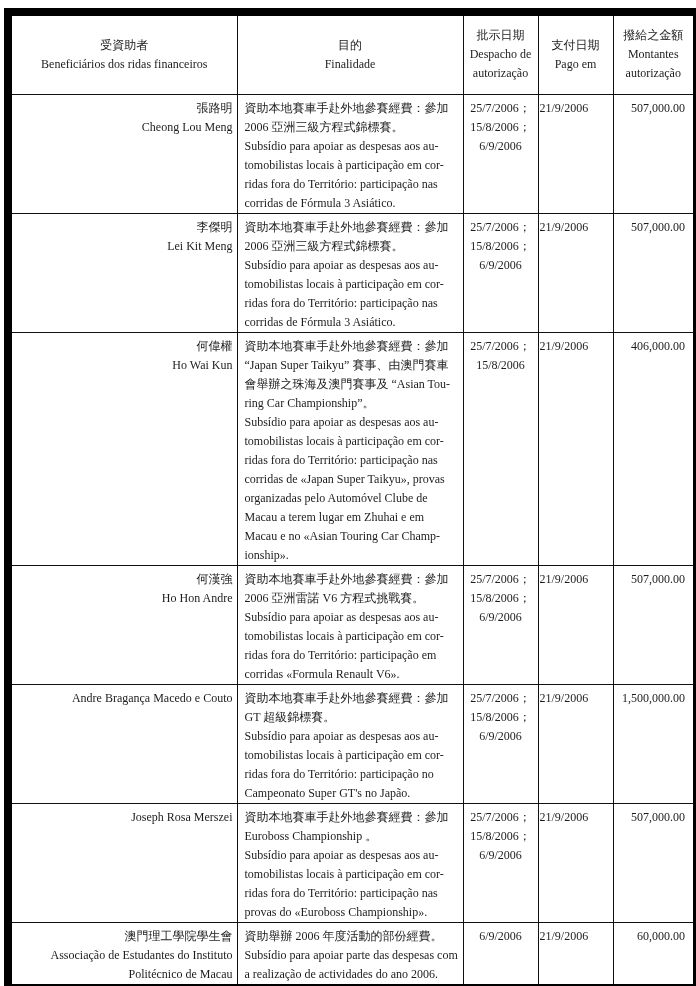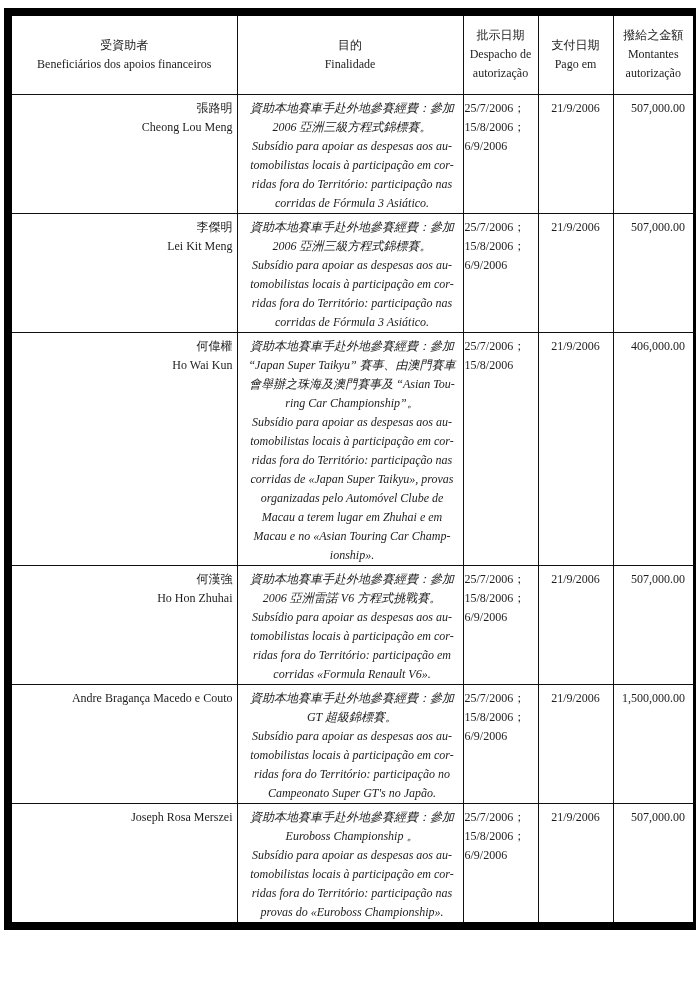--- a/index.html
+++ b/index.html
@@ -47,29 +47,29 @@
   
   table.subsidy td {
     vertical-align: top;
     white-space: pre-line;
   }
   td.c-beneficiary {
     text-align: right;
     padding: 4px 4px 0 7px;
   }
   td.c-purpose {
+    text-align: left;
+    padding: 4px 3px 0 7px;
+  }
+  td.c-auth {
     text-align: center;
-    padding: 4px 3px 0 7px;
-    font-style: italic;
-  }
-  td.c-auth {
     padding: 4px 1px 0 1px;
   }
   td.c-paid {
-    text-align: center;
+    text-align: left;
     padding: 4px 1px 0 1px;
   }
   td.c-amount {
     text-align: right;
     padding: 4px 8px 0 2px;
     margin-left: 16px;
   }
 </style>
 </head>
 <body>
@@ -80,21 +80,21 @@
       <col style="width:229px">
       <col style="width:226px">
       <col style="width:75px">
       <col style="width:75px">
       <col style="width:84px">
     </colgroup>
     <thead>
       <tr style="height:82px">
         <th>
           <span class="hdr-zh">受資助者</span>
-          <span class="hdr-pt">Beneficiários dos apoios financeiros</span>
+          <span class="hdr-pt">Beneficiários dos ridas financeiros</span>
         </th>
         <th>
           <span class="hdr-zh">目的</span>
           <span class="hdr-pt">Finalidade</span>
         </th>
         <th>
           <span class="hdr-zh">批示日期</span>
           <span class="hdr-pt">Despacho de autorização</span>
         </th>
         <th>
@@ -153,21 +153,21 @@
 Macau a terem lugar em Zhuhai e em
 Macau e no «Asian Touring Car Champ-
 ionship».</td>
         <td class="c-auth">25/7/2006；
 15/8/2006</td>
         <td class="c-paid">21/9/2006</td>
         <td class="c-amount">406,000.00</td>
       </tr>
       <tr style="height:119px">
         <td class="c-beneficiary">何漢強
-Ho Hon Zhuhai</td>
+Ho Hon Andre</td>
         <td class="c-purpose">資助本地賽車手赴外地參賽經費：參加
 2006 亞洲雷諾 V6 方程式挑戰賽。
 Subsídio para apoiar as despesas aos au-
 tomobilistas locais à participação em cor-
 ridas fora do Território: participação em
 corridas «Formula Renault V6».</td>
         <td class="c-auth">25/7/2006；
 15/8/2006；
 6/9/2006</td>
         <td class="c-paid">21/9/2006</td>
@@ -193,16 +193,27 @@
 Euroboss Championship 。
 Subsídio para apoiar as despesas aos au-
 tomobilistas locais à participação em cor-
 ridas fora do Território: participação nas
 provas do «Euroboss Championship».</td>
         <td class="c-auth">25/7/2006；
 15/8/2006；
 6/9/2006</td>
         <td class="c-paid">21/9/2006</td>
         <td class="c-amount">507,000.00</td>
+      </tr>
+      <tr style="height:65px">
+        <td class="c-beneficiary">澳門理工學院學生會
+Associação de Estudantes do Instituto
+Politécnico de Macau</td>
+        <td class="c-purpose">資助舉辦 2006 年度活動的部份經費。
+Subsídio para apoiar parte das despesas com
+a realização de actividades do ano 2006.</td>
+        <td class="c-auth">6/9/2006</td>
+        <td class="c-paid">21/9/2006</td>
+        <td class="c-amount">60,000.00</td>
       </tr>
     </tbody>
   </table>
 </div>
 
 </body></html>

